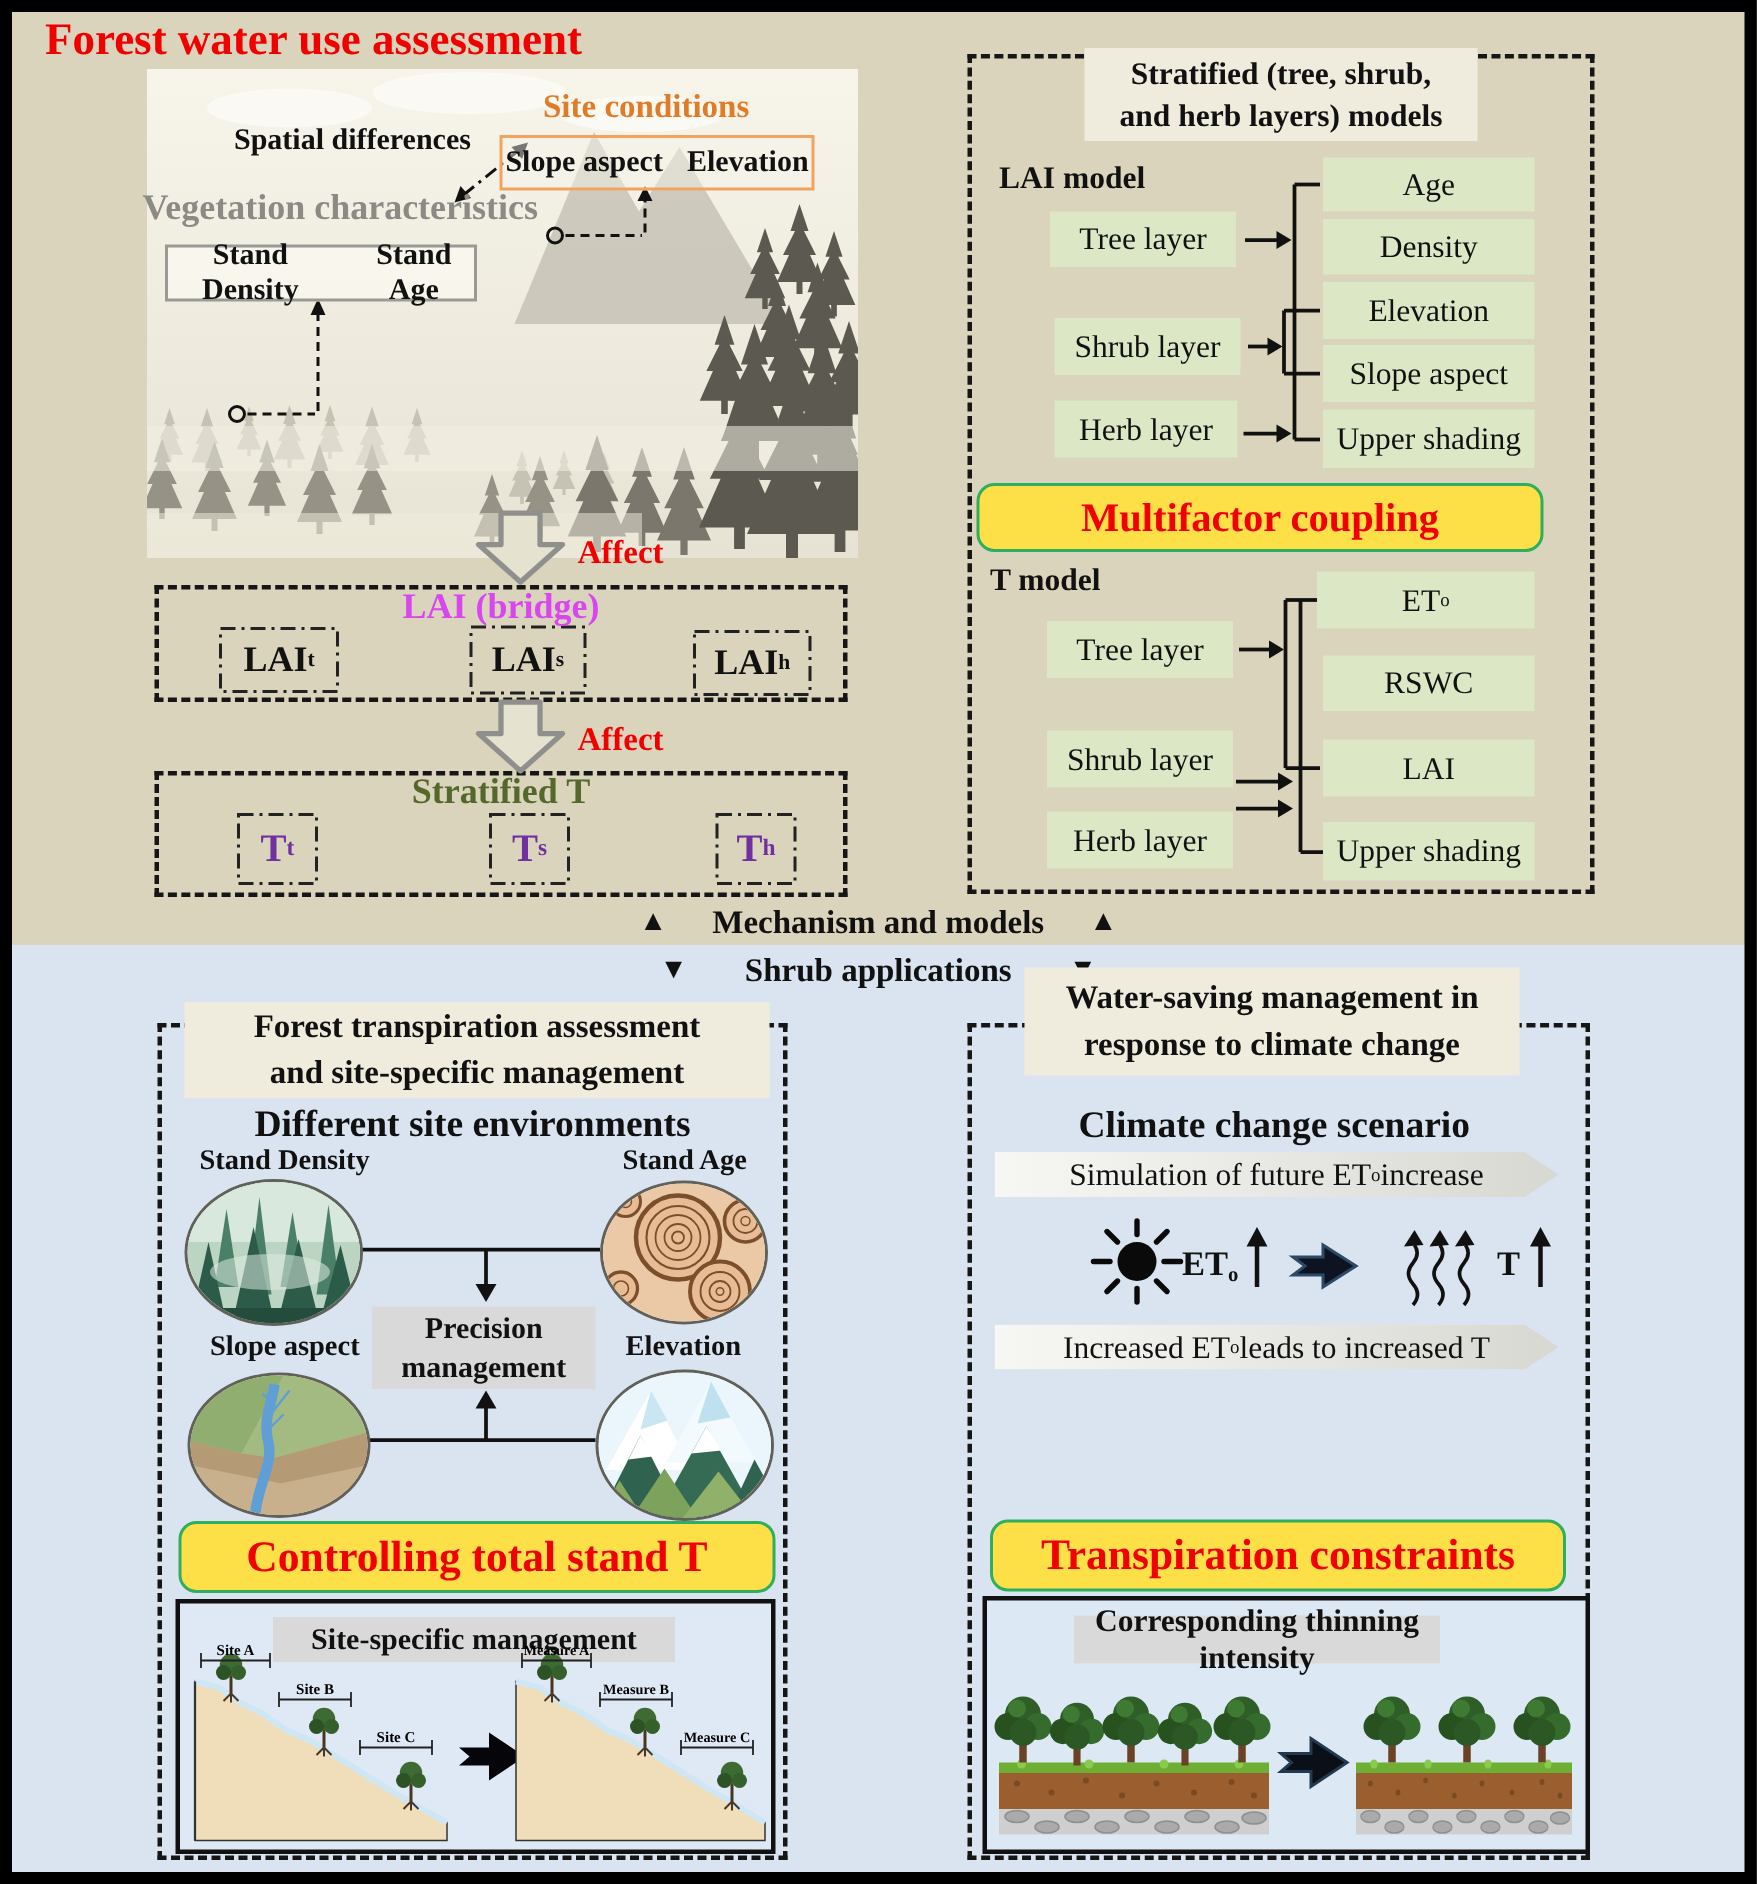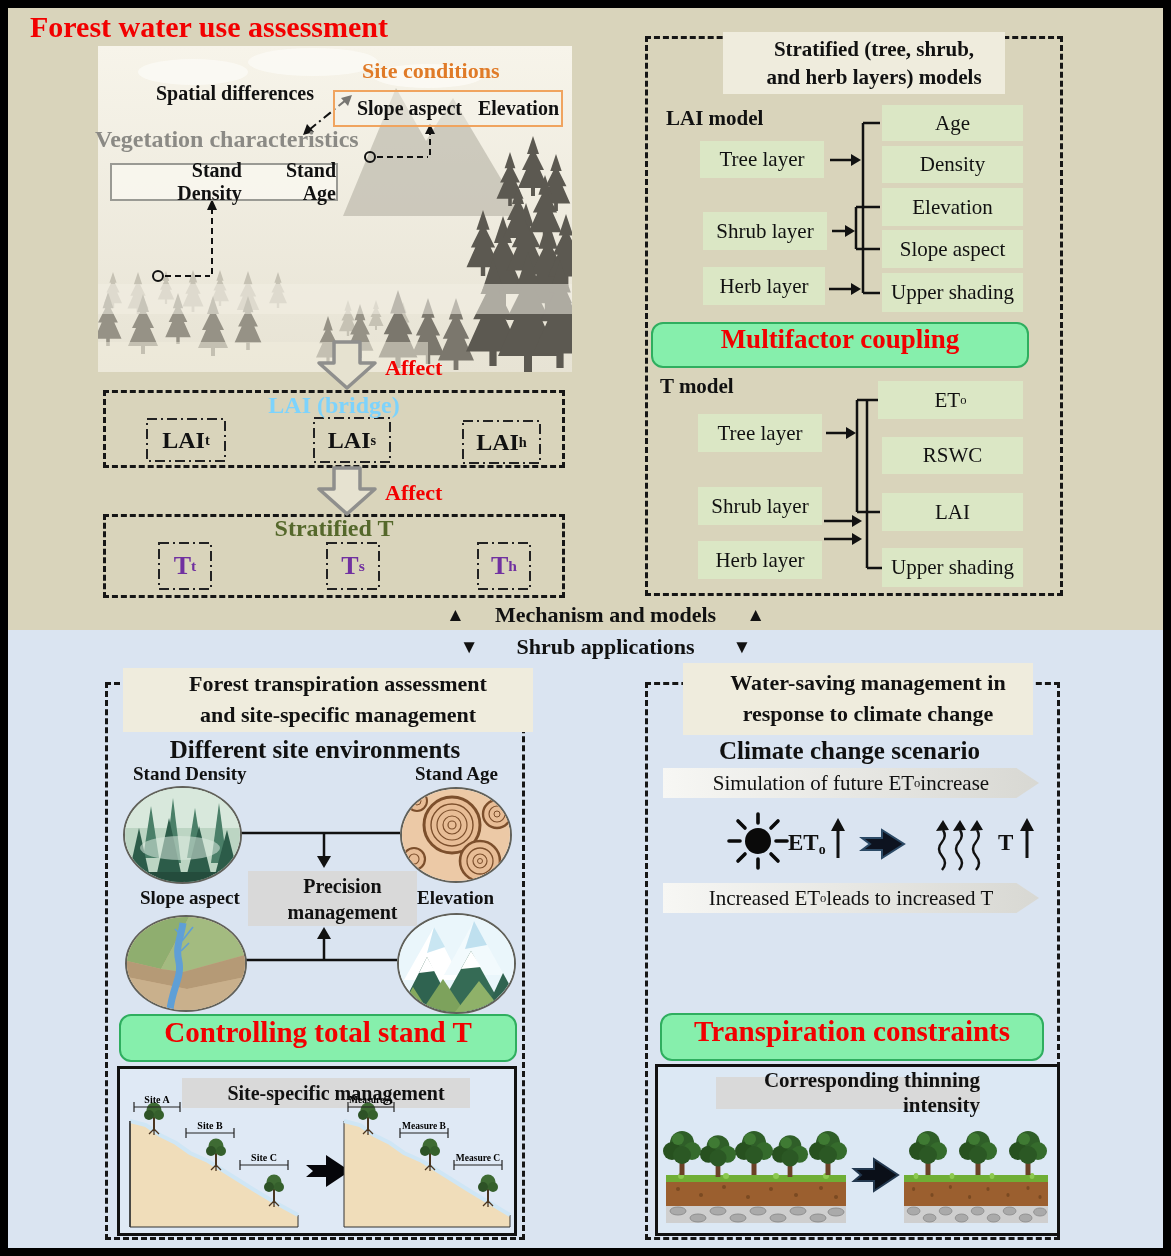--- a/index.html
+++ b/index.html
@@ -1,26 +1,26 @@
 <!DOCTYPE html>
 <html><head>
 <meta charset="utf-8">
 <style>
   html,body{margin:0;padding:0;background:#444;}
   #fig{position:relative;width:1171px;height:1256px;background:#000;font-family:"Liberation Serif","DejaVu Serif",serif;color:#111;}
   .abs{position:absolute;}
   .b{font-weight:bold;}
-  .cen{display:flex;align-items:center;justify-content:center;text-align:right;padding-left:20px;}
+  .cen{display:flex;align-items:center;justify-content:center;text-align:center;}
   .bg{position:absolute;left:8px;width:1155px;}
   .dashbox{position:absolute;border:3px dashed #161616;z-index:2;}
   .gbox{position:absolute;background:#dbe7c5;font-size:21px;display:flex;align-items:center;justify-content:center;z-index:4;}
   .ddtext{position:absolute;font-weight:bold;display:flex;align-items:center;justify-content:center;z-index:4;}
   .cream{background:#efecdd;}
   .graybox{background:#d9d9d9;}
-  .greenframe{position:absolute;background:#86efac;border:2px solid #2fae5f;border-radius:12px;color:#f20000;font-weight:bold;display:flex;justify-content:center;z-index:4;}
+  .greenframe{position:absolute;background:#fde047;border:2px solid #2fae5f;border-radius:12px;color:#f20000;font-weight:bold;display:flex;align-items:center;justify-content:center;z-index:4;}
   .banner{position:absolute;clip-path:polygon(0 0,94% 0,100% 50%,94% 100%,0 100%);background:linear-gradient(90deg,#f7f7f4,#d8d8d3);font-size:21px;display:flex;align-items:center;justify-content:center;z-index:4;}
   .ellipse{position:absolute;border-radius:50%;overflow:hidden;border:2px solid #61615a;z-index:4;background:#fff;}
   .sub{font-size:.6em;vertical-align:-0.28em;}
   .lbl{position:absolute;z-index:4;white-space:nowrap;text-align:center;}
   svg text{font-family:"Liberation Serif","DejaVu Serif",serif;}
   #overlay{position:absolute;left:0;top:0;z-index:3;pointer-events:none;}
   .z5{z-index:5;}
 </style>
 </head>
 <body>
@@ -99,21 +99,21 @@
   <div class="lbl b" style="left:95px;top:126px;font-size:24px;color:#8b8a85;">Vegetation characteristics</div>
   <div class="abs cen" style="left:110px;top:163px;width:204px;height:34px;border:2px solid #9a9a94;background:rgba(249,247,239,0.85);z-index:4;gap:14px;font-size:20px;font-weight:bold;">
     <span>Stand Density</span>
     <span>Stand Age</span>
   </div>
 
   <div class="lbl b" style="left:385px;top:355px;font-size:22px;color:#f20000;">Affect</div>
   <div class="lbl b" style="left:385px;top:480px;font-size:22px;color:#f20000;">Affect</div>
 
   <div class="dashbox" style="left:103px;top:390px;width:456px;height:72px;"></div>
-  <div class="lbl b" style="left:103px;top:392px;width:462px;text-align:center;font-size:24px;color:#7dd3fc;">LAI (bridge)</div>
+  <div class="lbl b" style="left:103px;top:392px;width:462px;text-align:center;font-size:24px;color:#d946ef;">LAI (bridge)</div>
   <div class="ddtext" style="left:147px;top:419px;width:78px;height:42px;font-size:24px;">
     <span>LAI</span>
       <span class="sub">t</span>
     </div>
   <div class="ddtext" style="left:314px;top:418px;width:76px;height:44px;font-size:24px;">
     <span>LAI</span>
       <span class="sub">s</span>
     </div>
   <div class="ddtext" style="left:463px;top:421px;width:77px;height:42px;font-size:24px;">
     <span>LAI</span>
@@ -366,21 +366,21 @@
             <line x1="160" y1="47" x2="160" y2="57"></line>
         </g>
         <text x="29" y="-10" font-size="9.5" font-weight="bold" text-anchor="middle">Measure A</text>
         <text x="82" y="16" font-size="9.5" font-weight="bold" text-anchor="middle">Measure B</text>
         <text x="136" y="48" font-size="9.5" font-weight="bold" text-anchor="middle">Measure C</text>
       </g>
     </svg>
   </div>
 
   <div class="dashbox" style="left:645px;top:682px;width:409px;height:552px;"></div>
-  <div class="abs cen cream z5" style="left:683px;top:663px;width:330px;height:72px;font-size:22px;font-weight:bold;flex-direction:column;line-height:1.4;">
+  <div class="abs cen cream z5" style="left:683px;top:645px;width:330px;height:72px;font-size:22px;font-weight:bold;flex-direction:column;line-height:1.4;">
     <span>Water-saving management in</span>
       <span>response to climate change</span>
   </div>
   <div class="lbl b" style="left:645px;top:737px;width:409px;text-align:center;font-size:25px;">Climate change scenario</div>
 
   <div class="banner" style="left:663px;top:768px;width:376px;height:30px;">
     <span>Simulation of future ET</span>
       <span class="sub">o</span>
       <span> increase</span>
   </div>

